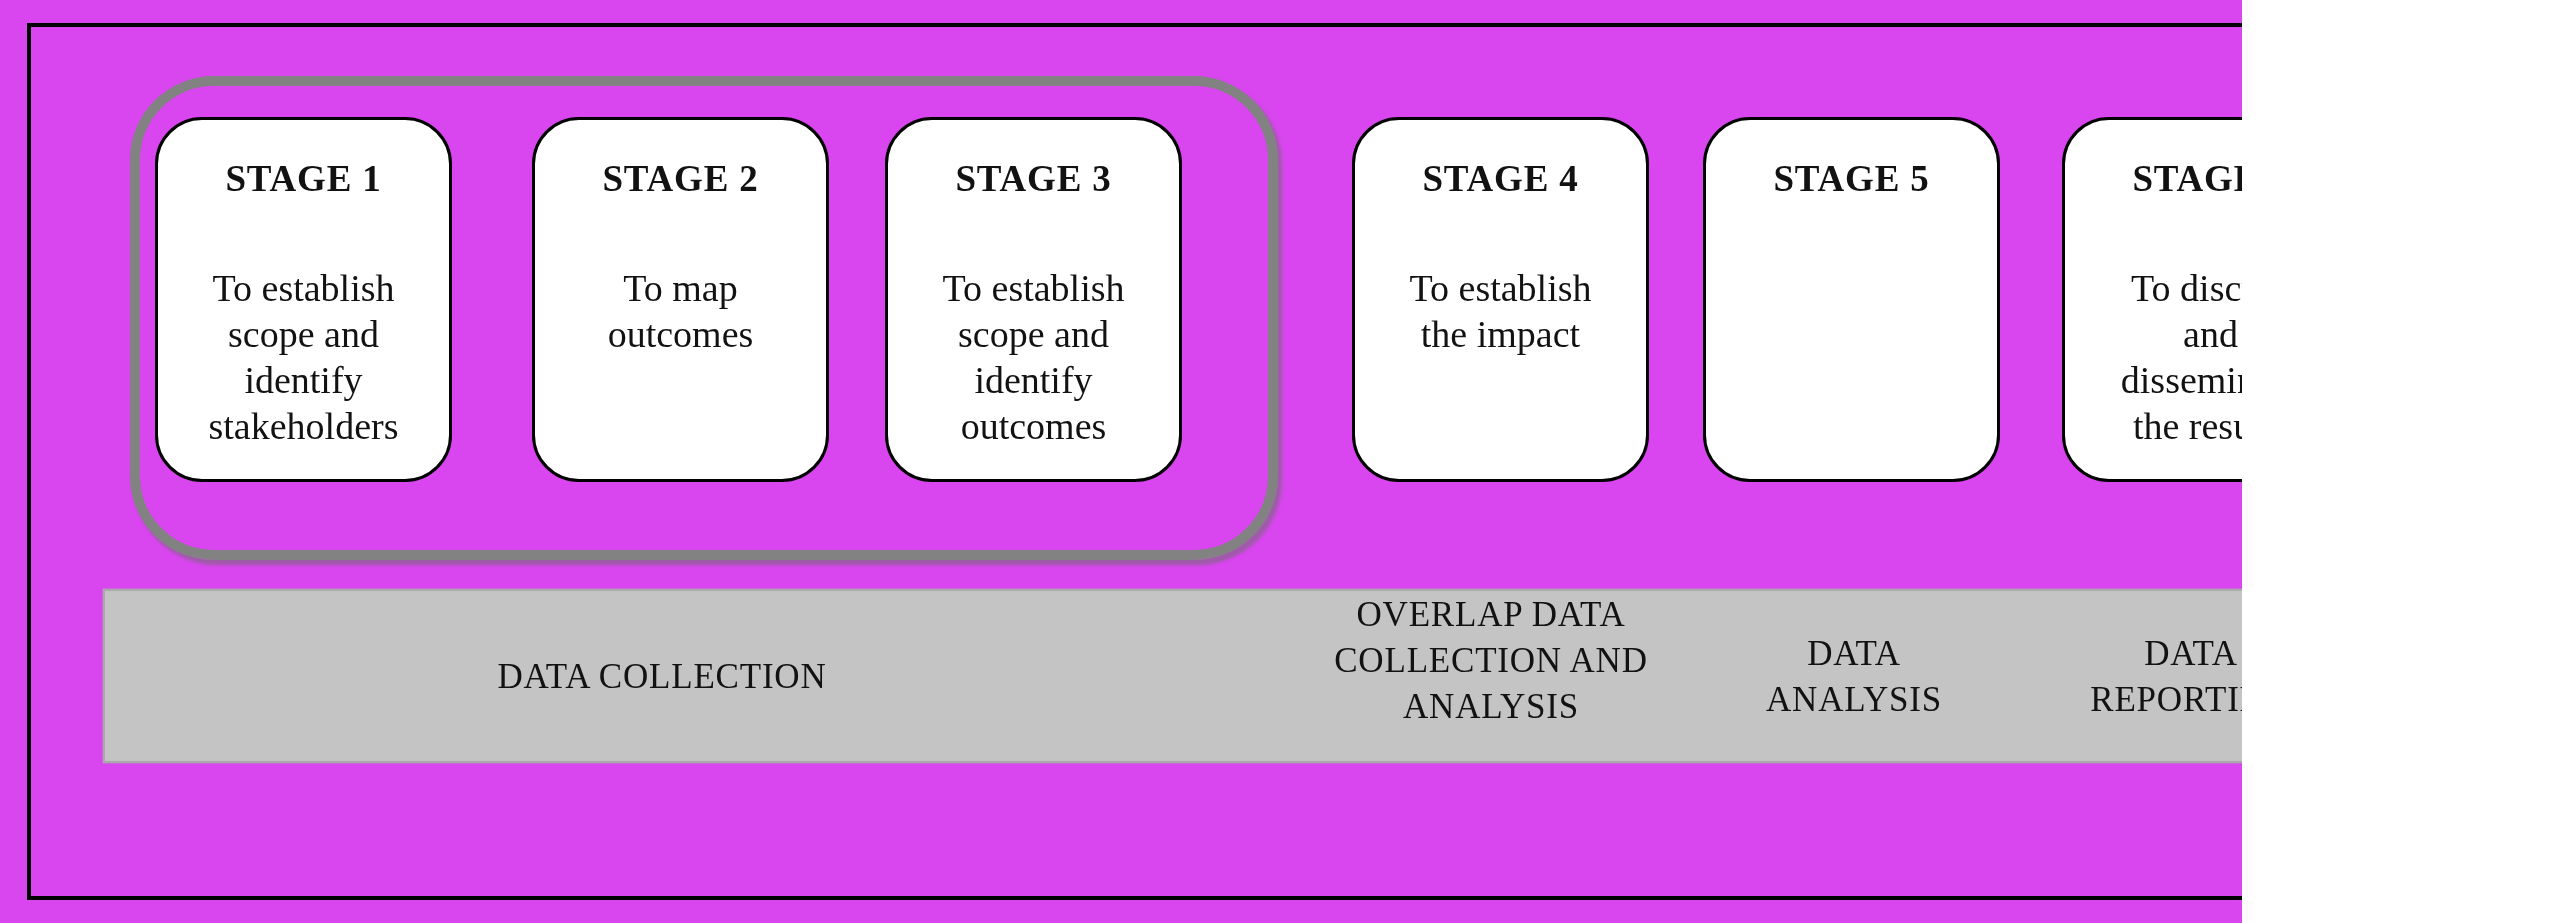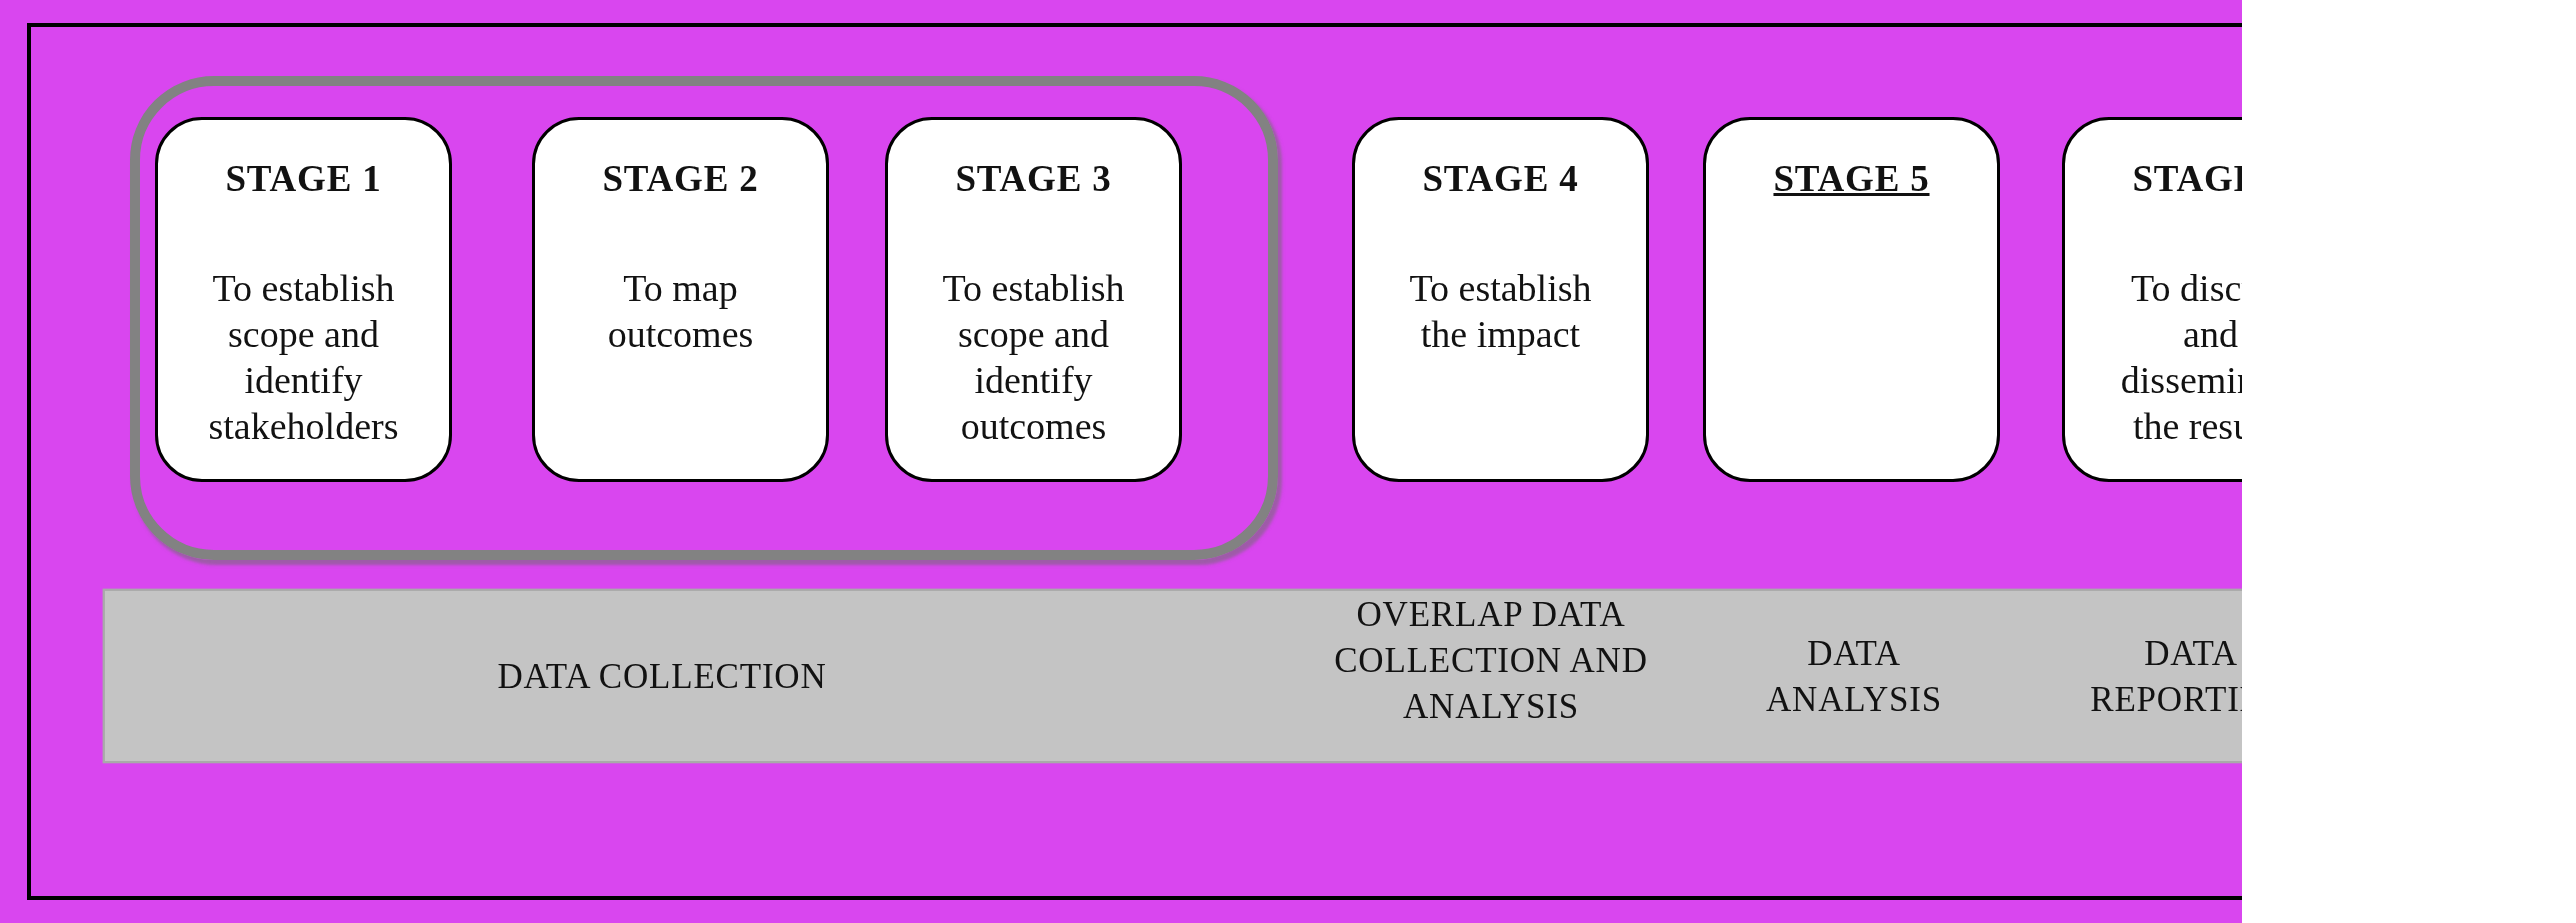--- a/index.html
+++ b/index.html
@@ -83,21 +83,21 @@
     z-index: 3;
   }
   #label-0 { left: 662px;  top: 677px; }
   #label-1 { left: 1491px; top: 661px; }
   #label-2 { left: 1854px; top: 677px; }
   #label-3 { left: 2191px; top: 677px; }
   #stage-0 { left: 155px;  }
   #stage-1 { left: 532px;  }
   #stage-2 { left: 857px; margin-left: 28px; }
   #stage-3 { left: 1352px; }
-  #stage-4 { left: 1703px; text-decoration: underline; }
+  #stage-4 { left: 1703px; }
   #stage-5 { left: 2062px; }
 </style>
 </head>
 <body>
 
 <div class="canvas">
 
   <div class="outer-border"></div>
 
   <div class="stage-group"></div>

